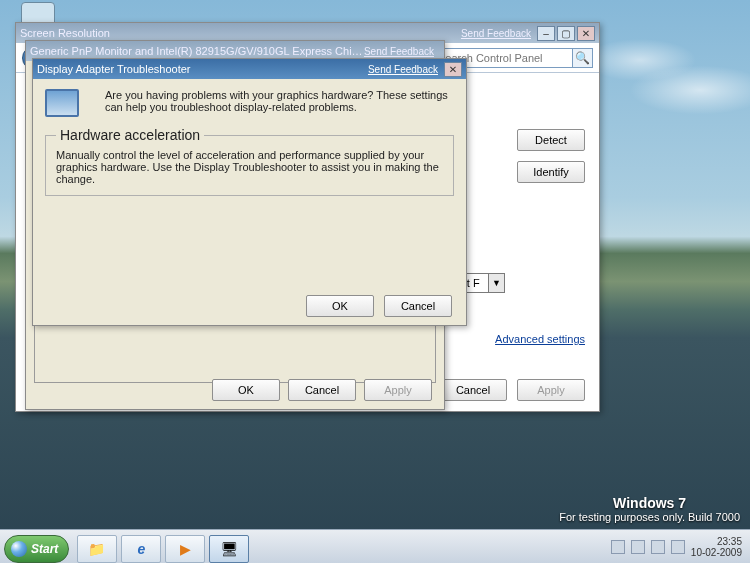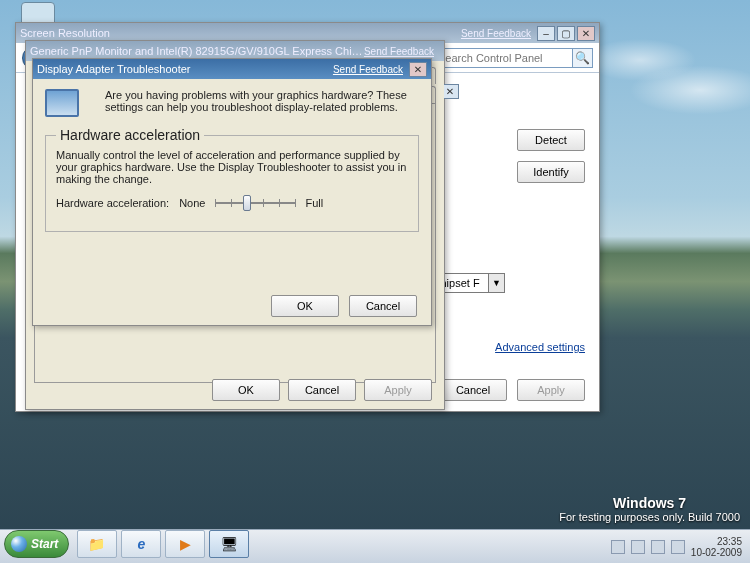--- a/index.html
+++ b/index.html
@@ -38,38 +38,38 @@
   .cp-bottom { position:absolute; right:14px; bottom:10px; display:flex; gap:10px; }
 
   .props-window { left:25px; top:40px; width:420px; height:370px; }
   .props-body { background:#ece9d8; height:calc(100% - 20px); position:relative; }
   .tabstrip { display:flex; gap:2px; padding:6px 8px 0 8px; font-size:11px; }
   .tab { border:1px solid #9a9a9a; border-bottom:none; background:#ece9d8; padding:2px 8px; border-radius:3px 3px 0 0; }
   .tab.row2 { margin-top:2px; }
   .tab-panel { border:1px solid #9a9a9a; margin:0 8px; background:#ece9d8; height:280px; padding:10px; font-size:11px; }
   .props-bottom { position:absolute; right:12px; bottom:8px; display:flex; gap:8px; }
 
-  .ts-window { left:32px; top:58px; width:400px; height:268px; }
+  .ts-window { left:32px; top:58px; width:435px; height:268px; }
   .ts-body { background:#ece9d8; height:calc(100% - 20px); padding:10px 12px 8px 12px; font-size:11px; color:#222; position:relative; }
   .ts-intro { display:flex; gap:26px; }
   .ts-mon { width:34px; height:28px; border:2px solid #4a74a8; background:linear-gradient(#6fa3d4,#c9def0); border-radius:2px; flex:none; }
   fieldset { border:1px solid #b0b0b0; margin:10px 0 0 0; padding:6px 10px 10px 10px; }
   legend { font-size:14px; padding:0 4px; }
   .slider-row { display:flex; align-items:center; gap:10px; margin:8px 0; }
   .slider-row .lbl { min-width:110px; }
   .slider { position:relative; width:80px; height:20px; }
   .slider .track { position:absolute; left:0; right:0; top:9px; height:2px; background:#888; }
   .slider .tick { position:absolute; top:6px; width:1px; height:8px; background:#888; }
   .slider .thumb { position:absolute; top:2px; width:8px; height:16px; background:linear-gradient(#fdfdfd,#cdd6e2); border:1px solid #6a7a90; border-radius:2px; }
   .ts-bottom { position:absolute; right:14px; bottom:8px; display:flex; gap:10px; }
 
   .watermark { position:absolute; right:10px; bottom:40px; color:#fff; font-size:11px; text-align:center; text-shadow:0 1px 2px #000; }
   .watermark .w1 { font-size:14px; font-weight:600; }
 
-  .taskbar { position:absolute; left:0; right:0; bottom:0; height:34px; background:linear-gradient(#e9edf2,#c8d3e0); border-top:1px solid #9ab; display:flex; align-items:flex-start;margin-top:32px; }
+  .taskbar { position:absolute; left:0; right:0; bottom:0; height:34px; background:linear-gradient(#e9edf2,#c8d3e0); border-top:1px solid #9ab; display:flex; align-items:flex-end;margin-top:32px; }
   .start-btn { height:28px; margin:0 4px; padding:0 10px 0 6px; border:1px solid #3a6a3a; border-radius:14px; background:linear-gradient(#7fc96f,#3a8a3a); color:#fff; font-size:12px; font-style:italic; font-weight:bold; display:flex; align-items:center; gap:4px; }
   .start-orb { width:16px; height:16px; border-radius:50%; background:radial-gradient(circle at 30% 30%, #fff, #6ab0e8 40%, #2a6aa8); }
   .tb-item { width:40px; height:28px; margin-left:4px; border:1px solid #9fb2c6; background:linear-gradient(#f6f9fc,#d6e1ec); border-radius:2px; display:flex; align-items:center; justify-content:center; font-size:14px; }
   .tb-item.active { border:1px solid #5a7fa6; background:linear-gradient(#e9f2fb,#c2d6ea); }
   .tray { margin-left:auto; display:flex; align-items:center; height:100%; padding:0 8px; gap:6px; font-size:10px; color:#333; }
   .tray .t-ico { width:14px; height:14px; background:#cfd9e4; border:1px solid #8a9ab0; }
   .tray .clock { text-align:right; line-height:11px; }
 
   .pnp-x { position:absolute; left:415px; top:43px; }
 </style>
@@ -106,21 +106,21 @@
   </div>
   <div class="cp-body">
     <div class="cp-right-col">
       <button class="btn">Detect</button>
       <button class="btn">Identify</button>
     </div>
     <div class="cp-dropdown">
       <div class="dd-field">s Chipset F</div>
       <div class="dd-btn">▼</div>
     </div>
-    <span class="link" style="position:absolute; right:14px; top:268px;">Advanced settings</span>
+    <span class="link" style="position:absolute; right:14px; top:260px;">Advanced settings</span>
     <div class="cp-bottom">
       <button class="btn">OK</button>
       <button class="btn">Cancel</button>
       <button class="btn disabled">Apply</button>
     </div>
   </div>
 </div>
 
 <div class="window props-window">
   <div class="titlebar inactive">
@@ -155,35 +155,20 @@
     </div>
   </div>
   <div class="ts-body">
     <div class="ts-intro">
       <div class="ts-mon"></div>
       <div>Are you having problems with your graphics hardware? These settings can help you troubleshoot display-related problems.</div>
     </div>
     <fieldset>
       <legend>Hardware acceleration</legend>
       <div>Manually control the level of acceleration and performance supplied by your graphics hardware. Use the Display Troubleshooter to assist you in making the change.</div>
-      <div class="slider-row">
-        <span class="lbl">Hardware acceleration:</span>
-        <span>None</span>
-        <div class="slider">
-          <div class="track"></div>
-          <div class="tick" style="left:0%"></div>
-          <div class="tick" style="left:20%"></div>
-          <div class="tick" style="left:40%"></div>
-          <div class="tick" style="left:60%"></div>
-          <div class="tick" style="left:80%"></div>
-          <div class="tick" style="left:100%"></div>
-          <div class="thumb" style="left:34%"></div>
-        </div>
-        <span>Full</span>
-      </div>
     </fieldset>
     <div class="ts-bottom">
       <button class="btn">OK</button>
       <button class="btn">Cancel</button>
     </div>
   </div>
 </div>
 
 <div class="watermark">
   <div class="w1">Windows  7</div>

